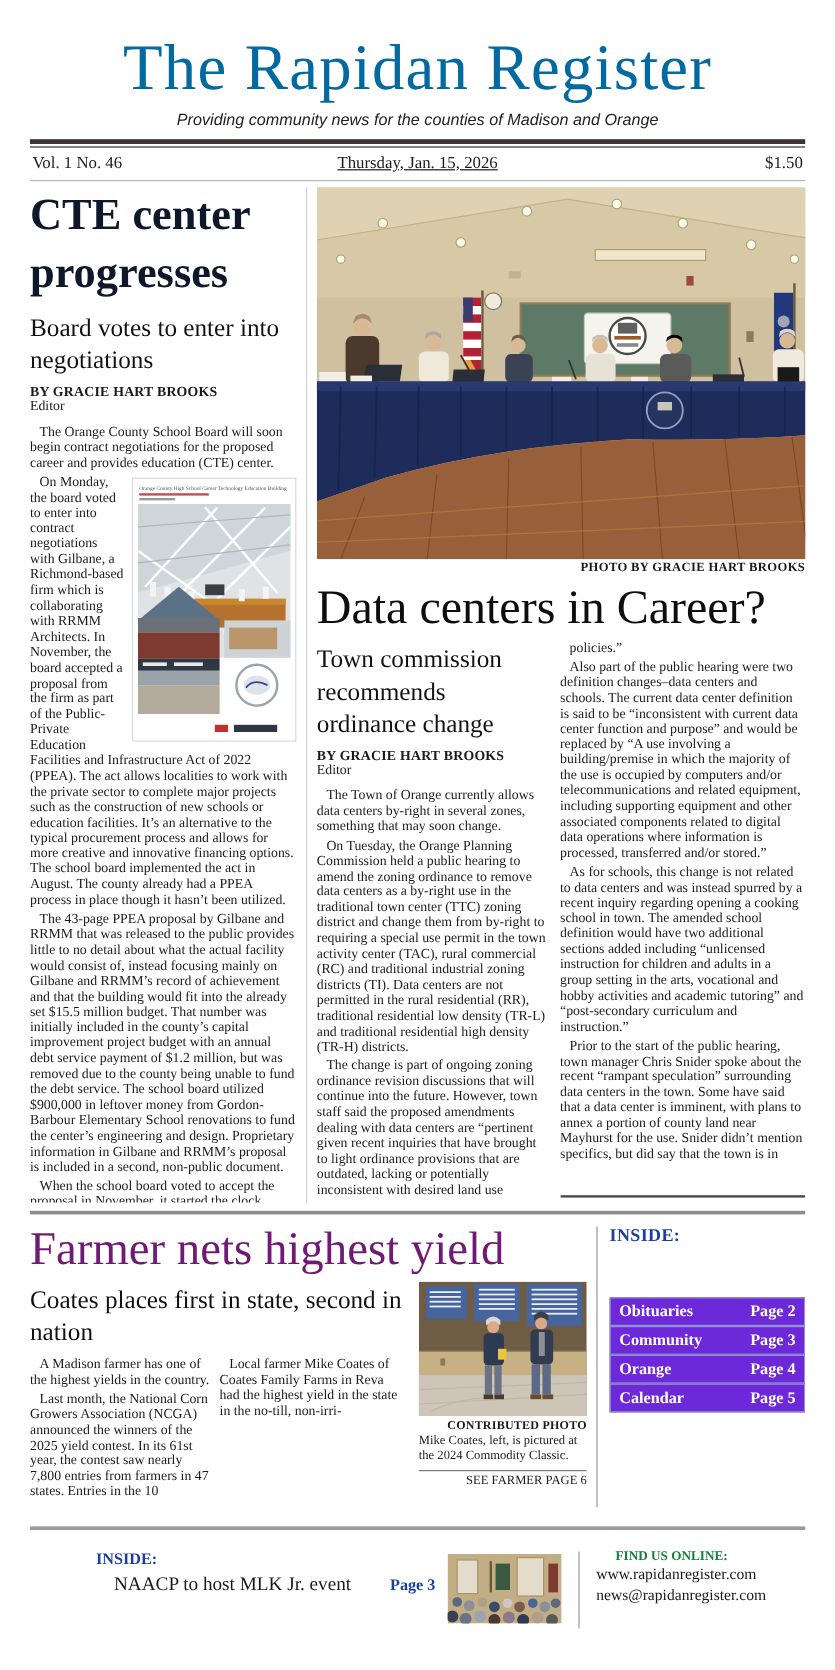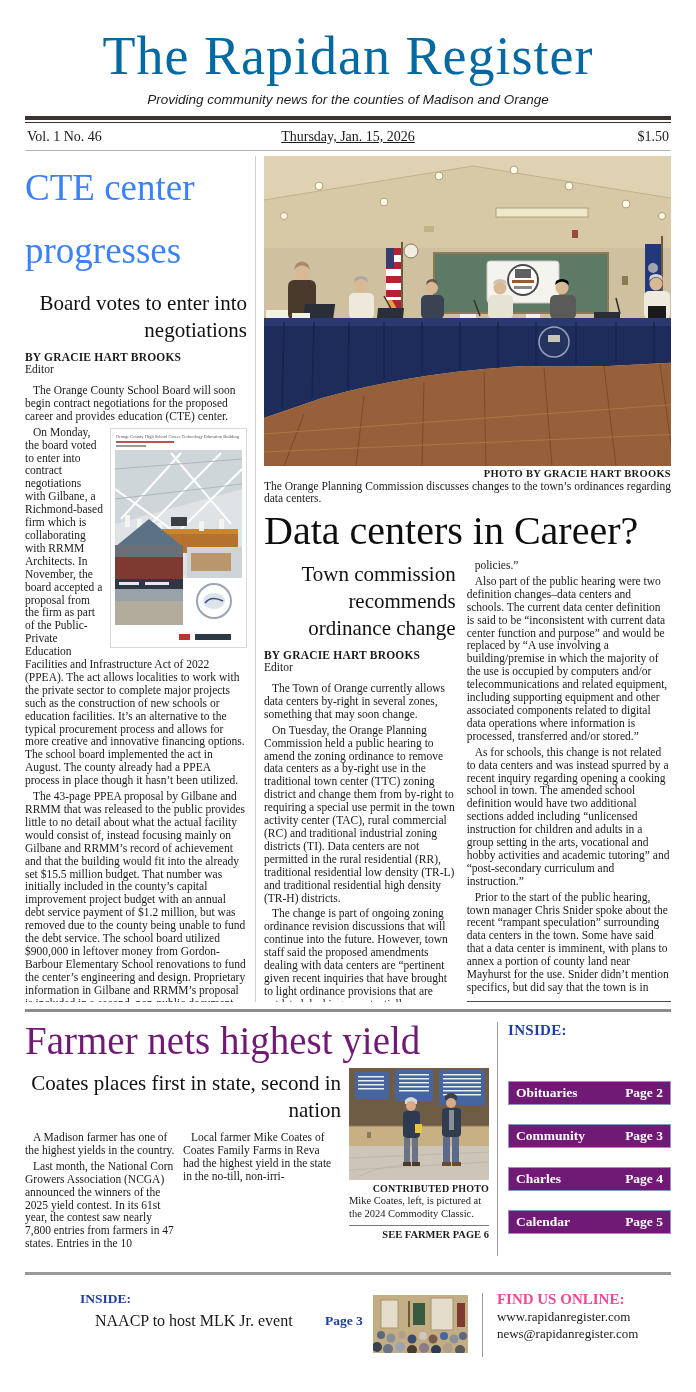--- a/index.html
+++ b/index.html
@@ -18,23 +18,23 @@
   .info-row{display:flex;justify-content:space-between;align-items:center;font-size:14px;
     padding:6px 2px 5px 2px;}
   .info-row .center{position:absolute;left:0;right:0;text-align:center;text-decoration:underline;}
   .info-row{position:relative;gap:28px;}
   .rule-thin{border-top:1.5px solid #b5b5b5;height:0;}
   
   .top-section{display:flex;height:846px;margin-top:5px;}
   .col-left{width:228px;padding-right:8px;border-right:1px solid #cfcfcf;
     display:flex;flex-direction:column;overflow:hidden;}
   .col-right{width:418px;padding-left:8px;display:flex;flex-direction:column;overflow:hidden;}
-  .headline-xl{font-size:37px;line-height:63px;color:#3b82f6;margin:0 0 6px 0;font-weight:normal;}
+  .headline-xl{font-size:37px;line-height:48px;color:#0f172a;margin:0 0 6px 0;font-weight:bold;}
   .headline-dc{font-size:40px;line-height:46px;color:#0d0d0d;margin:4px 0 2px 0;font-weight:normal;}
-  .subhead{font-size:21px;line-height:27px;font-weight:normal;margin:2px 0 7px 0;color:#111;text-align:right;}
+  .subhead{font-size:21px;line-height:27px;font-weight:normal;margin:2px 0 7px 0;color:#111;}
   .byline{font-size:11.5px;font-weight:bold;letter-spacing:.2px;}
   .byline-role{font-size:11.5px;margin-bottom:9px;}
   .body-text p{font-size:11.5px;line-height:12.9px;margin:0 0 3px 0;text-indent:8px;text-align:left;}
   .see-block{margin-top:auto;padding-top:4px;}
   .see-rule{border-top:2px solid #4a4a4a;margin-bottom:4px;}
   
   .cte-inset{float:right;width:135px;height:218px;margin:2px 0 3px 6px;border:1px solid #d8d8d8;}
   
   .main-photo{width:418px;height:310px;display:block;}
   .photo-credit{font-size:10.5px;font-weight:bold;text-align:right;letter-spacing:.3px;margin-top:2px;}
@@ -49,38 +49,38 @@
   .headline-farmer{font-size:39px;line-height:46px;font-weight:normal;color:#701a75;margin:0 0 4px 0;}
   .farmer-row{display:flex;flex:1;overflow:hidden;}
   .farmer-textblock{width:316px;padding-right:8px;}
   .farmer-cols{display:flex;}
   .farmer-col{width:150px;padding-right:8px;}
   .farmer-photo-col{width:140px;}
   .farmer-photo{width:140px;height:112px;display:block;}
   .fp-credit{font-size:10px;font-weight:bold;text-align:right;margin-top:3px;letter-spacing:.2px;}
   .fp-caption{font-size:10.5px;line-height:12.5px;margin-top:1px;}
   .fp-rule{border-top:1.5px solid #777;margin:5px 0 3px 0;}
-  .fp-see{font-size:10.5px;font-weight:bold;text-align:right;}
+  .fp-see{font-size:10.5px;font-weight:normal;text-align:right;}
   .v-divider{border-left:1px solid #9a9a9a;margin:4px 10px 8px 8px;}
   .inside-panel{flex:1;padding-top:4px;}
   .inside-label{color:#1b3fa0;font-weight:bold;font-size:15px;letter-spacing:.3px;}
   .inside-bars{margin-top:42px;}
   .inside-bar{display:flex;justify-content:space-between;align-items:center;
-    background:#701a75;border:1px solid #8d96c9;color:#fff;font-weight:bold;font-size:13.5px;
-    padding:3px 7px;margin-bottom:19px;}
+    background:#6d28d9;border:1px solid #8d96c9;color:#fff;font-weight:bold;font-size:13.5px;
+    padding:3px 7px;margin-bottom:0;}
   
   .footer-rule{border-top:3px solid #9a9a9a;margin-top:8px;}
   .footer{display:flex;align-items:flex-start;padding:16px 0 0 55px;}
   .footer-left{width:245px;}
   .footer-inside-label{color:#1b3fa0;font-weight:bold;font-size:13.5px;}
   .footer-teaser{font-size:16px;margin-top:5px;margin-left:15px;}
   .footer-page{color:#1b3fa0;font-weight:bold;font-size:13.5px;margin:22px 10px 0 0;}
   .footer-photo{width:95px;height:58px;display:block;margin-top:4px;}
   .footer-vdiv{border-left:1px solid #9a9a9a;height:64px;margin:2px 14px 0 14px;}
-  .footer-online-label{color:#ec4899;font-weight:bold;font-size:15px;}
+  .footer-online-label{color:#15803d;font-weight:bold;font-size:11px;margin-left:16px;}
   .footer-url{font-size:13px;line-height:17px;}
   .clearfix::after{content:"";display:block;clear:both;}
 </style>
 </head>
 <body>
 
 <div class="page">
 
   <div class="masthead">
     <div class="mast-title">The Rapidan Register</div>
@@ -276,21 +276,20 @@
           <line x1="280" y1="212" x2="288" y2="310"></line>
             <line x1="340" y1="210" x2="352" y2="310"></line>
           <line x1="396" y1="208" x2="410" y2="310"></line>
         </g>
         <g stroke="#b07a44" stroke-width="1" opacity="0.8">
           <line x1="0" y1="278" x2="418" y2="248"></line>
             <line x1="0" y1="296" x2="418" y2="278"></line>
         </g>
       </svg>
       <div class="photo-credit">PHOTO BY GRACIE HART BROOKS</div>
-      <div class="photo-caption">The Orange Planning Commission discusses changes to the town’s ordinances regarding data centers.</div>
       <h1 class="headline-dc">Data centers in Career?</h1>
       <div class="dc-cols">
         <div class="dc-col1">
           <h2 class="subhead">Town commission recommends ordinance change</h2>
           <div class="byline">BY GRACIE HART BROOKS</div>
           <div class="byline-role">Editor</div>
           <div class="body-text">
             <p>The Town of Orange currently allows data centers by-right in several zones, something that may soon change.</p>
             <p>On Tuesday, the Orange Planning Commission held a public hearing to amend the zoning ordinance to remove data centers as a by-right use in the traditional town center (TTC) zoning district and change them from by-right to requiring a special use permit in the town activity center (TAC), rural commercial (RC) and traditional industrial zoning districts (TI). Data centers are not permitted in the rural residential (RR), traditional residential low density (TR-L) and traditional residential high density (TR-H) districts.</p>
             <p>The change is part of ongoing zoning ordinance revision discussions that will continue into the future. However, town staff said the proposed amendments dealing with data centers are “pertinent given recent inquiries that have brought to light ordinance provisions that are outdated, lacking or potentially inconsistent with desired land use</p>
@@ -402,21 +401,21 @@
       <div class="inside-bars">
         <div class="inside-bar">
           <span>Obituaries</span>
           <span>Page 2</span>
         </div>
         <div class="inside-bar">
           <span>Community</span>
           <span>Page 3</span>
         </div>
         <div class="inside-bar">
-          <span>Charles</span>
+          <span>Orange</span>
           <span>Page 4</span>
         </div>
         <div class="inside-bar">
           <span>Calendar</span>
           <span>Page 5</span>
         </div>
       </div>
     </div>
   </div>
 

